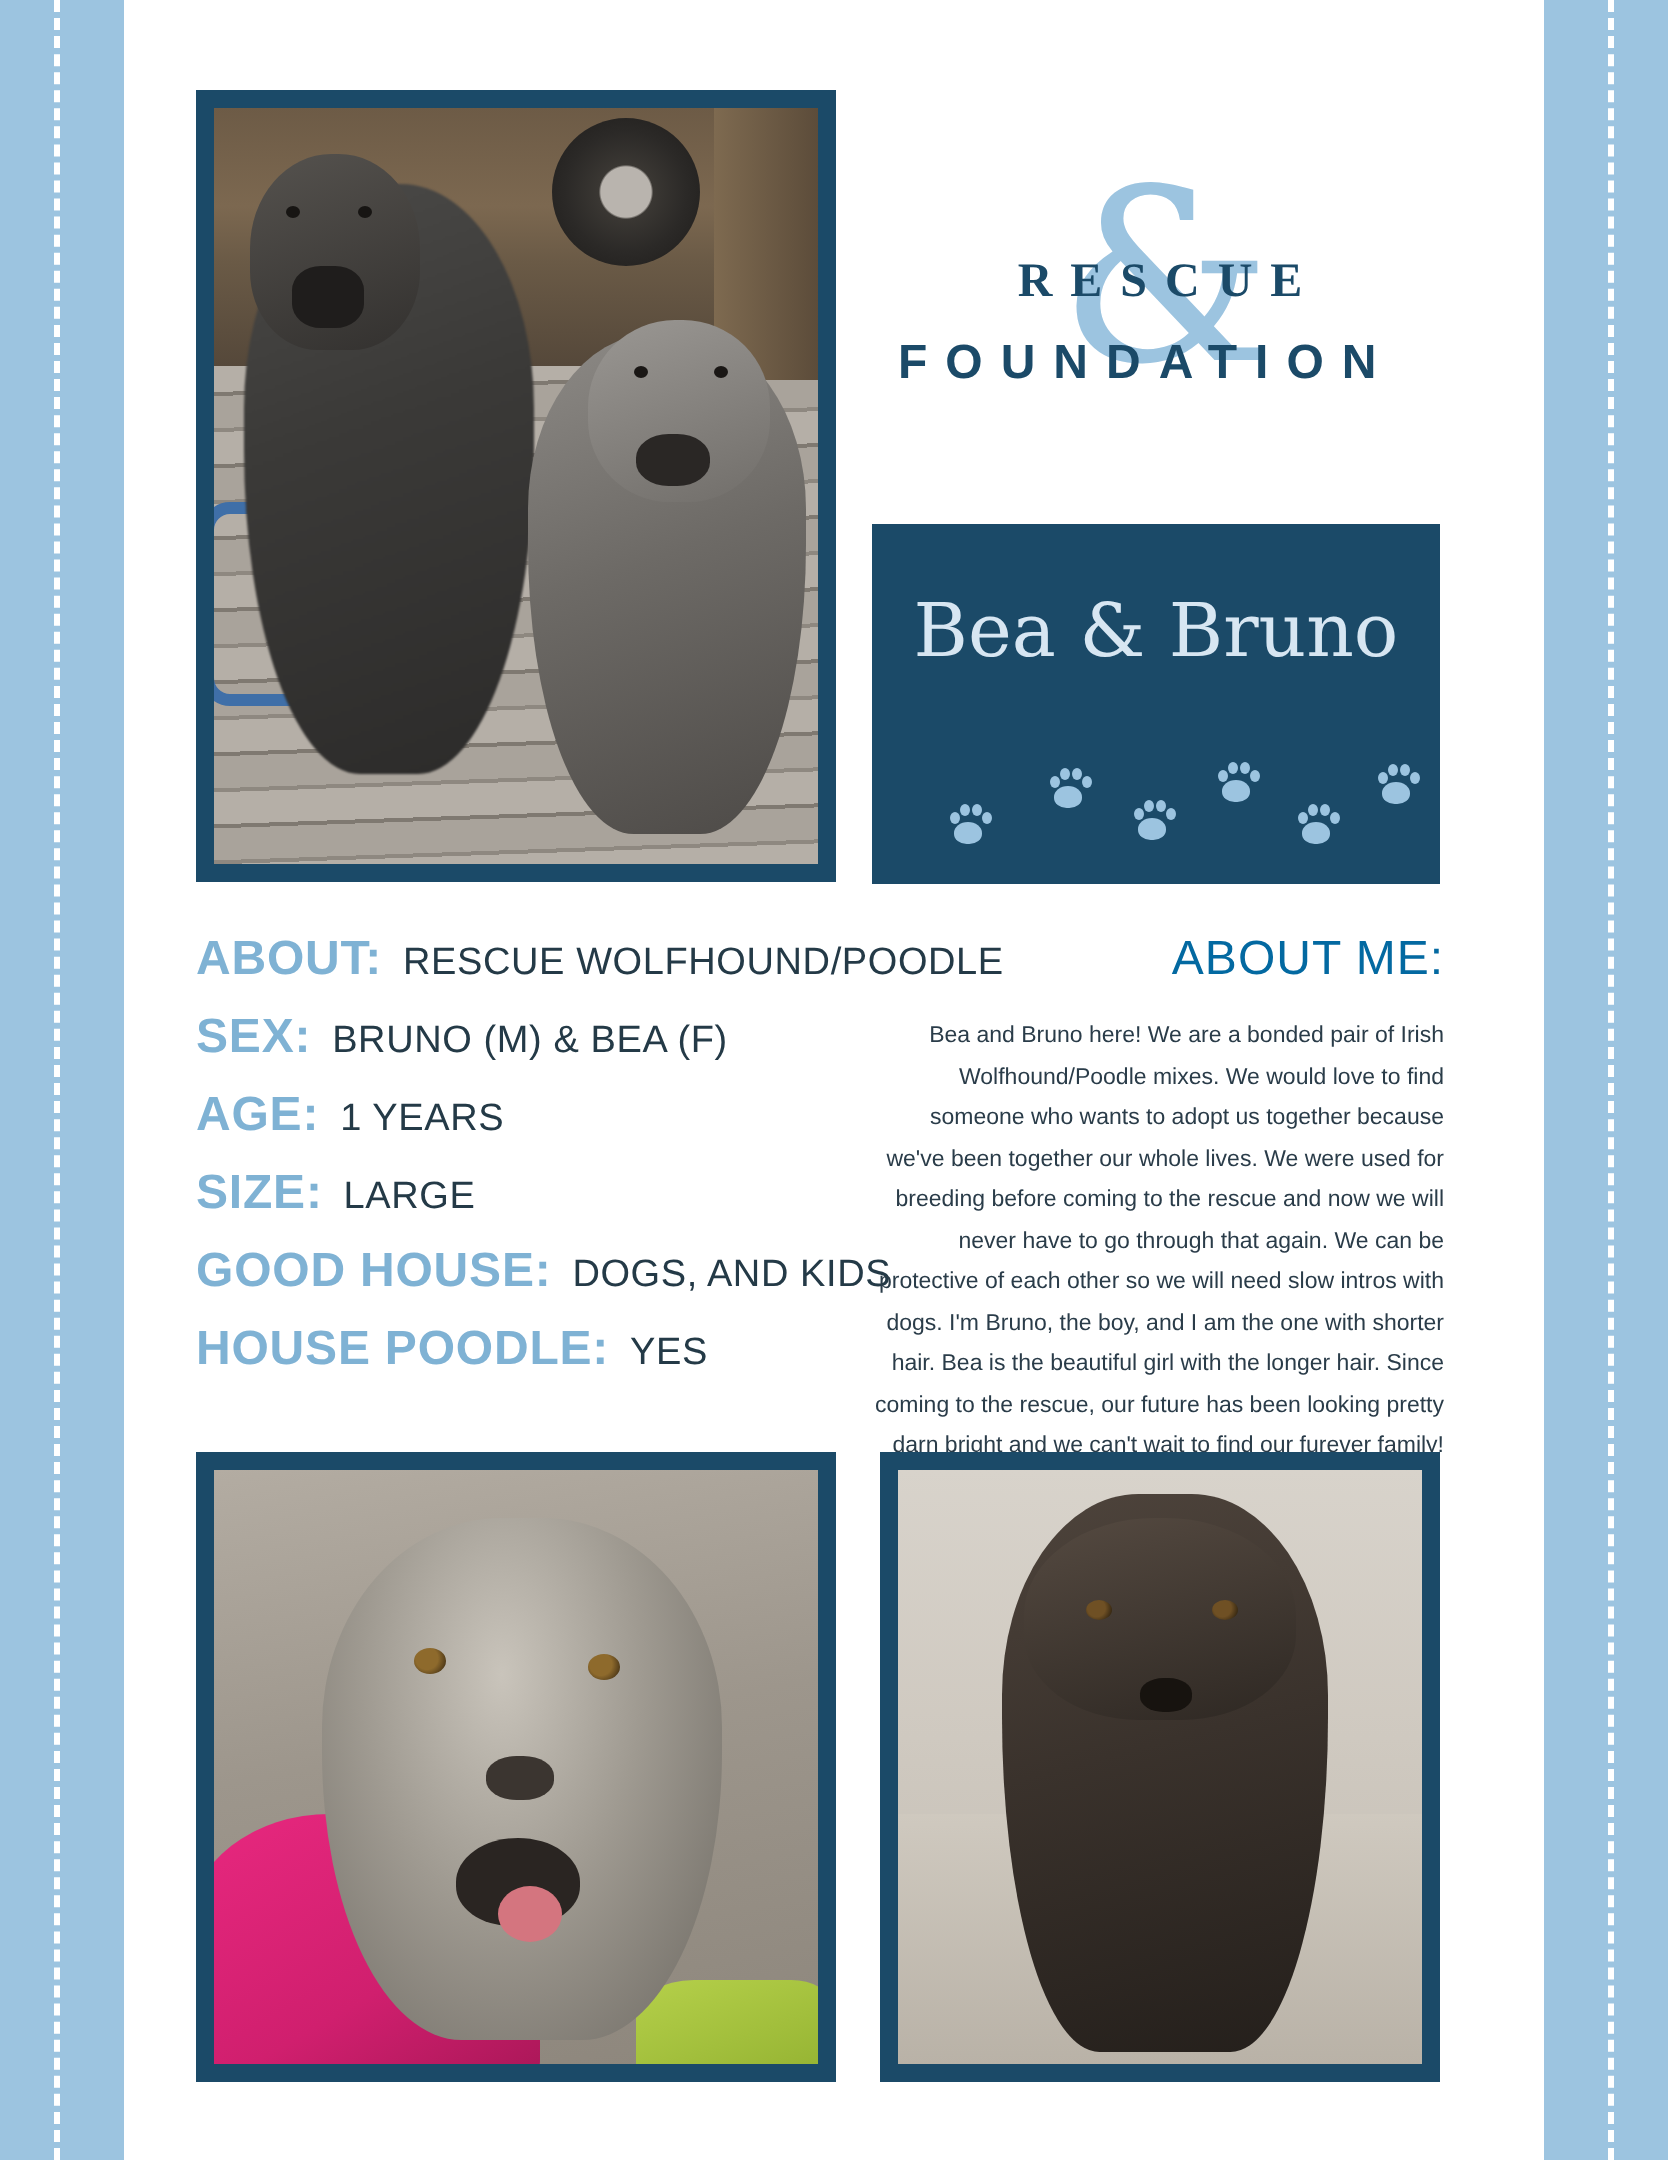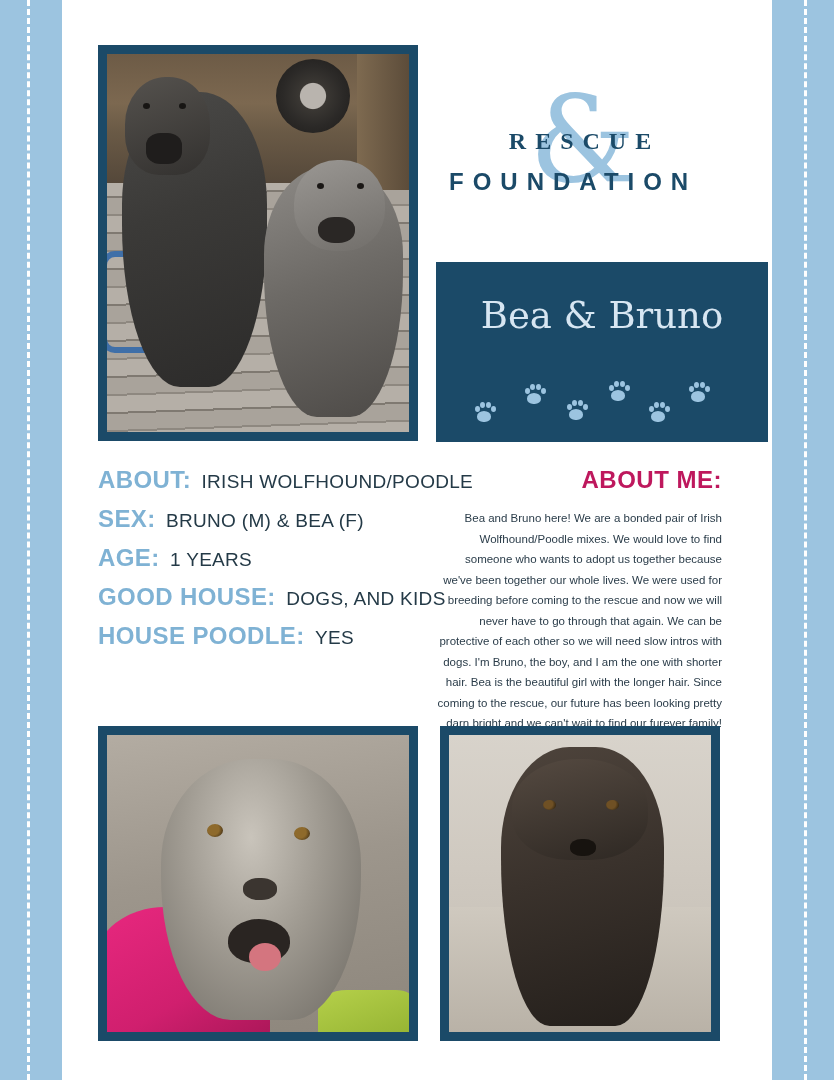--- a/index.html
+++ b/index.html
@@ -291,21 +291,21 @@
     font-size: 24px;
     letter-spacing: 9px;
     color: #1b4a68;
     text-indent: 9px;
   }
 
   
   .name-banner {
     position: absolute;
     left: 436px; top: 262px;
-    width: 332px; height: 180px;
+    width: 284px; height: 180px;
     background: #1b4a68;
   }
   .name-text {
     position: absolute;
     left: 0; right: 0; top: 32px;
     text-align: center;
     font-family: "DejaVu Serif", serif;
     font-size: 37px;
     color: #d7e6f2;
   }
@@ -364,24 +364,24 @@
 
   
   .about {
     position: absolute;
     left: 436px; top: 466px;
     width: 286px;
   }
   .about-title {
     text-align: right;
     font-family: "Liberation Sans", sans-serif;
-    font-weight: bold;
+    font-weight: normal;
     font-size: 24px;
     letter-spacing: 0.5px;
-    color: #be185d;
+    color: #0369a1;
     margin-bottom: 14px;
   }
   .about-body {
     text-align: right;
     font-family: "Liberation Sans", sans-serif;
     font-size: 11.5px;
     line-height: 20.5px;
     color: #2a3c49;
   }
 </style>
@@ -467,29 +467,33 @@
           <i></i>
           <i></i>
           <i></i>
         </span>
     </div>
   </div>
 
   <div class="details">
     <div class="detail-row">
       <span class="detail-label">ABOUT:</span>
-      <span class="detail-value">IRISH WOLFHOUND/POODLE</span>
+      <span class="detail-value">RESCUE WOLFHOUND/POODLE</span>
     </div>
     <div class="detail-row">
       <span class="detail-label">SEX:</span>
       <span class="detail-value">BRUNO (M) &amp; BEA (F)</span>
     </div>
     <div class="detail-row">
       <span class="detail-label">AGE:</span>
       <span class="detail-value">1 YEARS</span>
+    </div>
+    <div class="detail-row">
+      <span class="detail-label">SIZE:</span>
+      <span class="detail-value">LARGE</span>
     </div>
     <div class="detail-row">
       <span class="detail-label">GOOD HOUSE:</span>
       <span class="detail-value">DOGS, AND KIDS</span>
     </div>
     <div class="detail-row">
       <span class="detail-label">HOUSE POODLE:</span>
       <span class="detail-value">YES</span>
     </div>
   </div>

